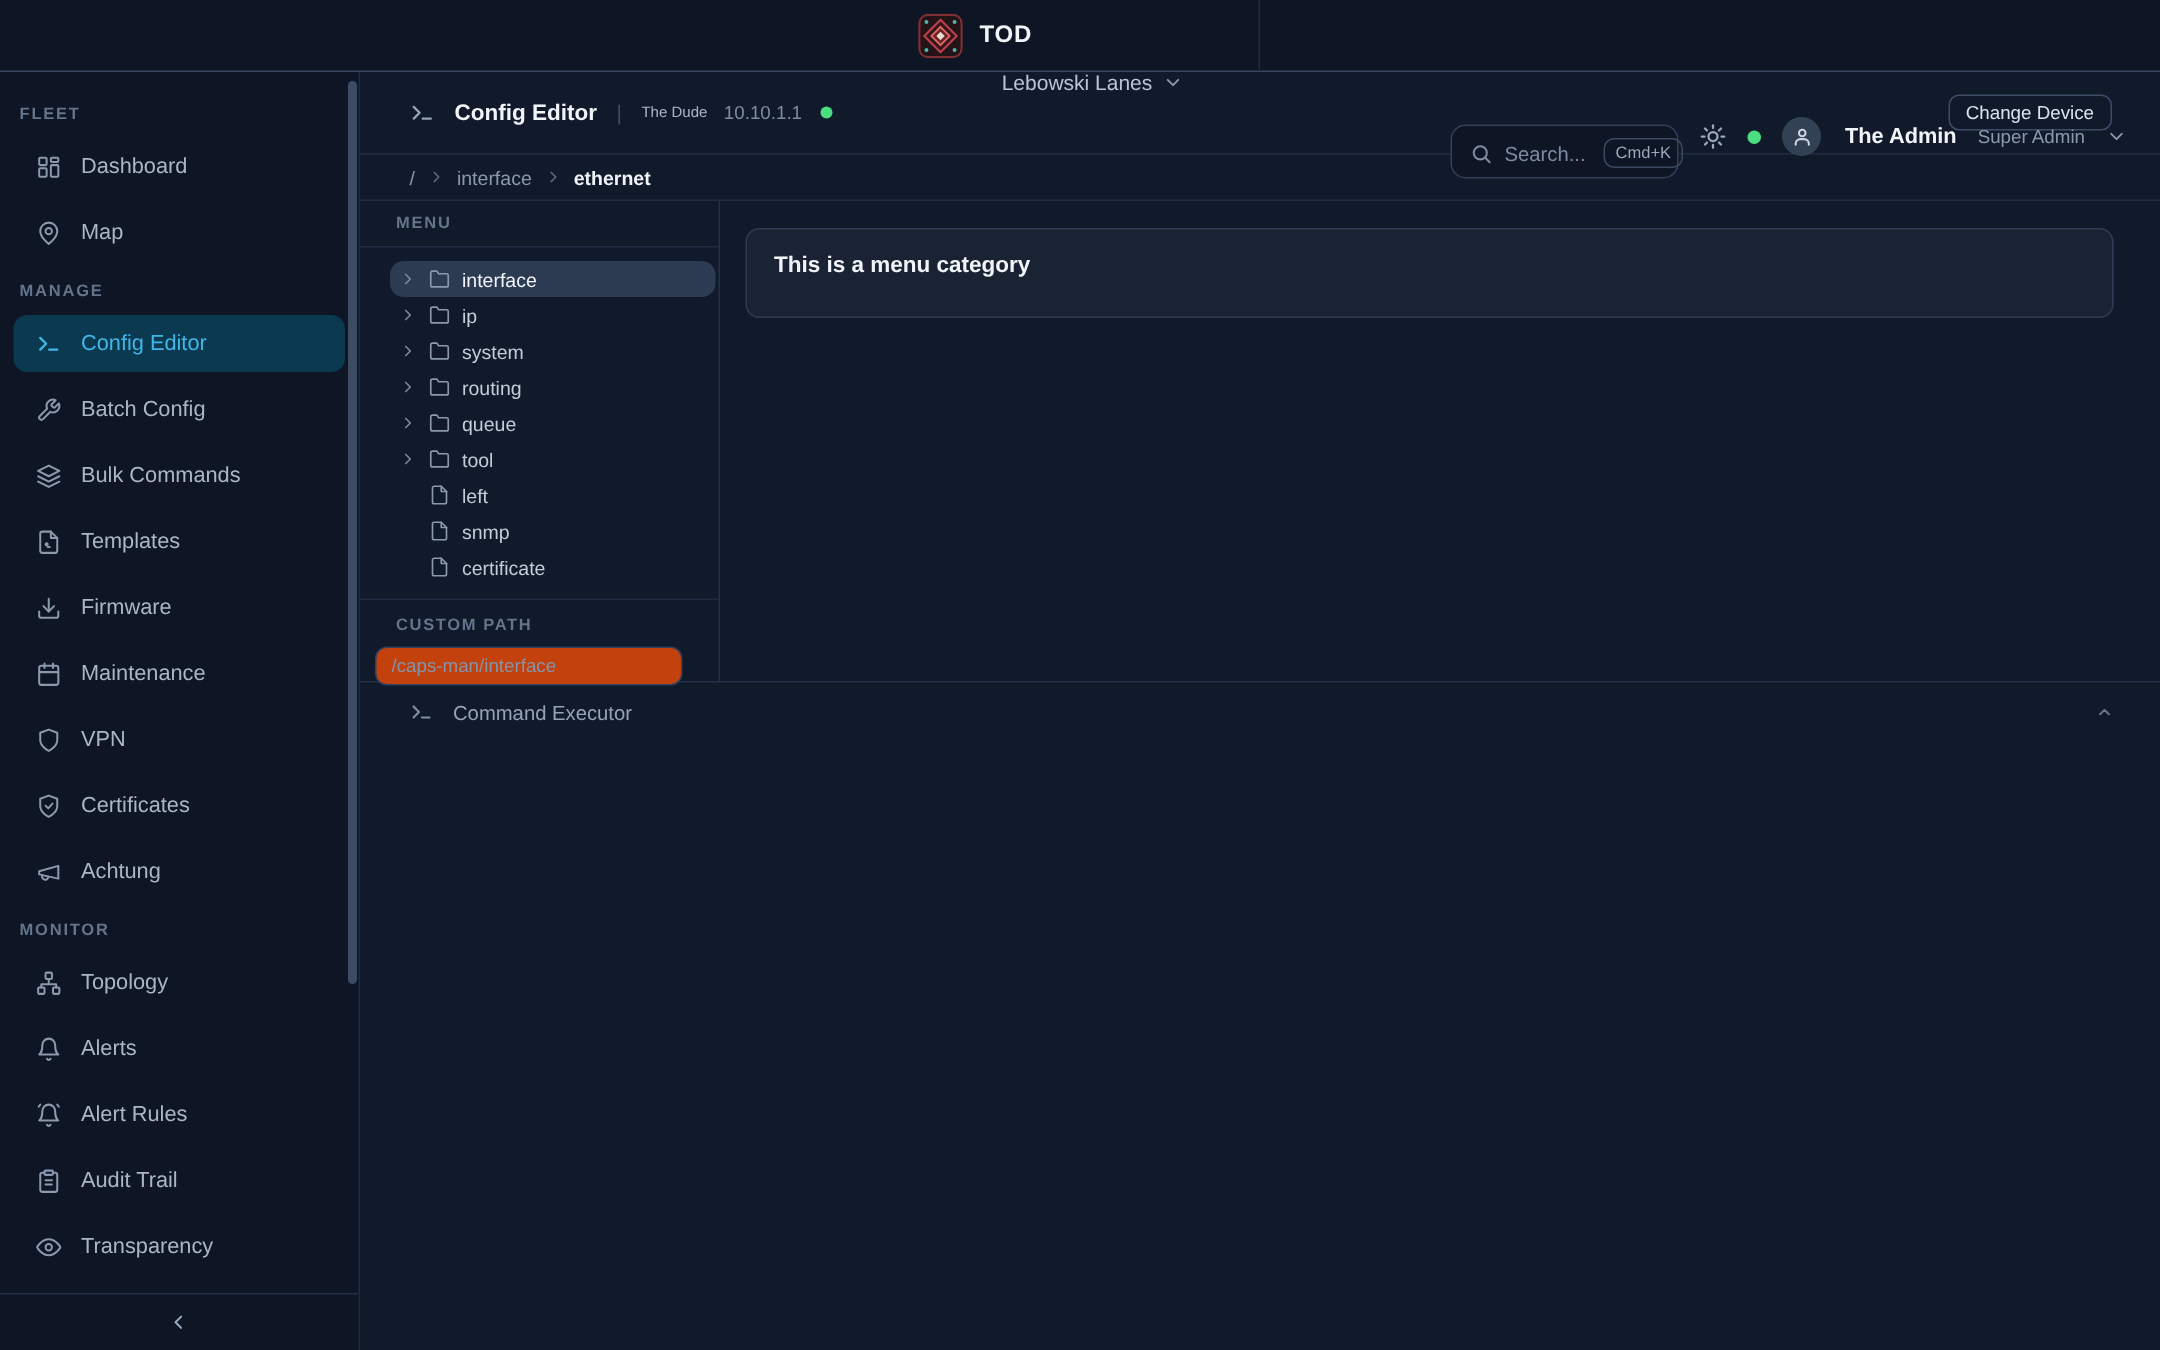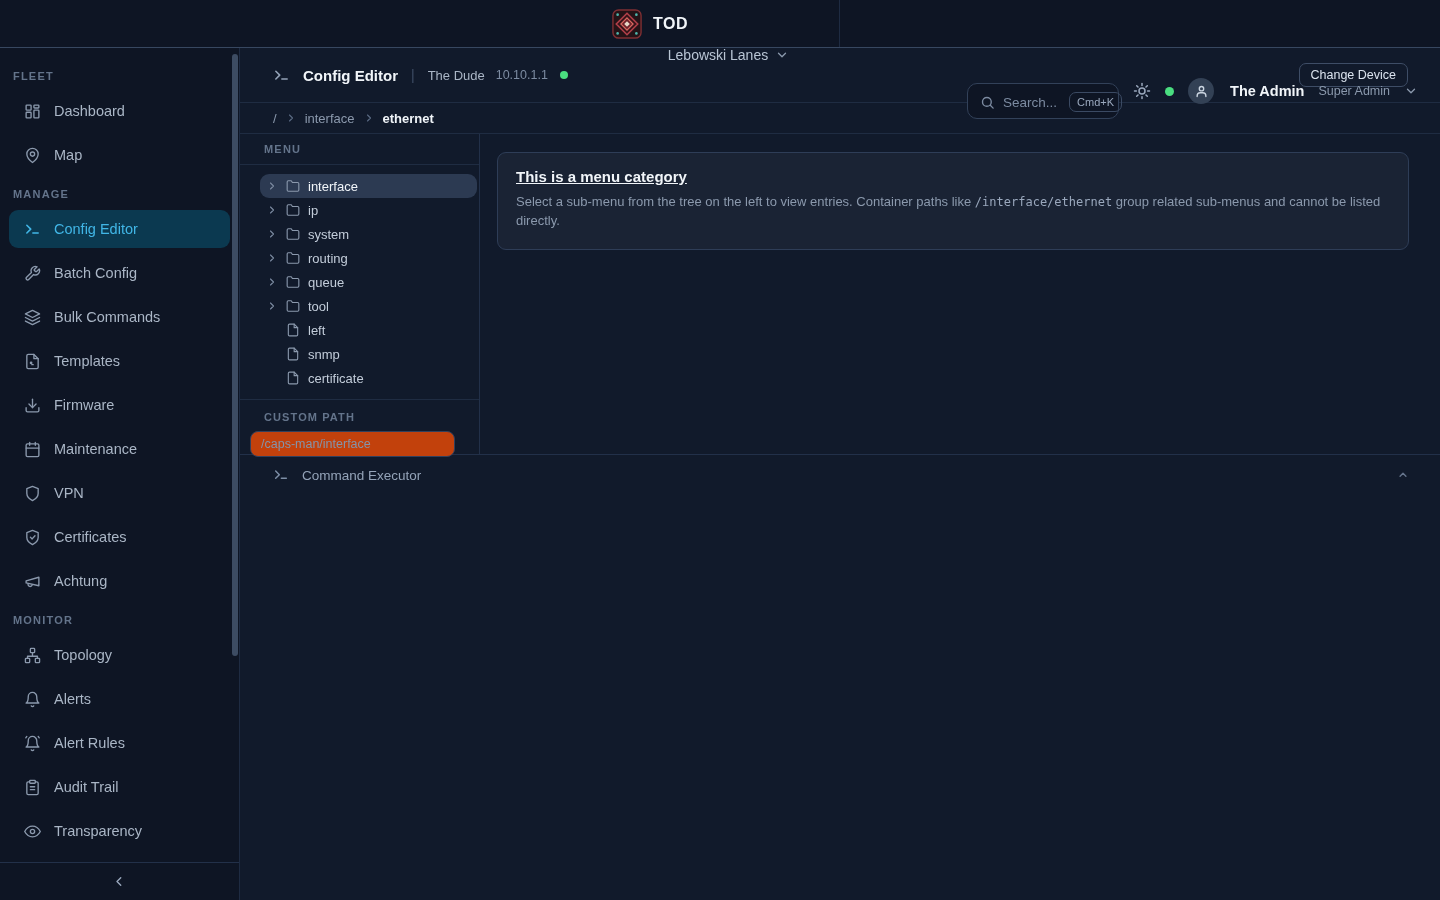--- a/index.html
+++ b/index.html
@@ -88,21 +88,21 @@
 
   
   .main { position:fixed; top:48px; left:240px; right:0; bottom:0; background:#111a2b; }
   .page-header {
     height:55px; display:flex; align-items:center;
     padding:0 32px 0 33px; border-bottom:1px solid #1f2c42;
   }
   .ph-term { color:#94a3b8; margin-right:13px; }
   .page-title { font-size:15px; font-weight:bold; color:#f1f5f9; }
   .ph-sep { color:#3e4d66; margin:0 13px; font-size:14px; }
-  .device-name { color:#aab6c6; font-size:13px; }
+  .device-name { color:#aab6c6; font-size:10px; }
   .device-ip { color:#7c8ba1; font-size:12.5px; margin-left:11px; }
   .status-dot { width:8px; height:8px; border-radius:50%; background:#4ade80; margin-left:12px; }
   .change-device-btn {
     margin-left:auto; height:24px; padding:0 11px;
     border:1px solid #3e4d66; border-radius:7px; background:transparent;
     color:#dbe3ee; font-size:12.5px; font-family:"Liberation Sans",sans-serif; cursor:pointer;
   }
   .breadcrumb {
     height:31px; display:flex; align-items:center; gap:8px;
     padding:0 33px; border-bottom:1px solid #1f2c42;
@@ -139,21 +139,21 @@
     color:#c3cdda; font-size:12.5px; padding:0 10px;
     font-family:"Liberation Sans",sans-serif; outline:none;
   }
   .custom-path-input::placeholder { color:#8494ab; }
 
   .content-pane { flex:1; padding:18px 31px 0 17px; }
   .info-card {
     background:#1a2334; border:1px solid #2e3d57; border-radius:9px;
     padding:15px 18px 18px 18px;
   }
-  .info-card-title { font-size:15px; font-weight:bold; color:#f1f5f9; margin-bottom:8px;text-decoration:underline; }
+  .info-card-title { font-size:15px; font-weight:bold; color:#f1f5f9; margin-bottom:8px; }
   .info-card-text { font-size:13px; color:#8b99ad; line-height:1.45; }
   .info-card-text code {
     font-family:"DejaVu Sans Mono", monospace; font-size:12px; color:#9aa8bd;
   }
 
   .cmd-bar { height:40px; display:flex; align-items:center; padding:0 30px 0 33px; cursor:pointer; }
   .cmd-bar .term { color:#7d8ea6; margin-right:13px; }
   .cmd-label { color:#94a3b8; font-size:13.5px; }
   .cmd-collapse { margin-left:auto; color:#66758d; }
 </style>
@@ -554,21 +554,20 @@
       <div class="menu-col-divider" style="margin-top:9px;"></div>
       <div class="custom-path">
         <div class="custom-path-label">CUSTOM PATH</div>
         <input class="custom-path-input" type="text" placeholder="/caps-man/interface" style="">
       </div>
     </div>
 
     <div class="content-pane">
       <div class="info-card">
         <div class="info-card-title">This is a menu category</div>
-        <div class="info-card-text"><span>Select a sub-menu from the tree on the left to view entries. Container paths like </span><code>/interface/ethernet</code><span> group related sub-menus and cannot be listed directly.</span></div>
       </div>
     </div>
   </div>
 
   <div class="cmd-bar">
     <span class="icn term">
       <svg width="16" height="16" viewBox="0 0 24 24" fill="none" stroke="currentColor" stroke-width="2.2" stroke-linecap="round" stroke-linejoin="round">
           <polyline points="4 6 9.5 11.5 4 17"></polyline>
           <line x1="12.5" y1="17" x2="20" y2="17"></line>
         </svg>

